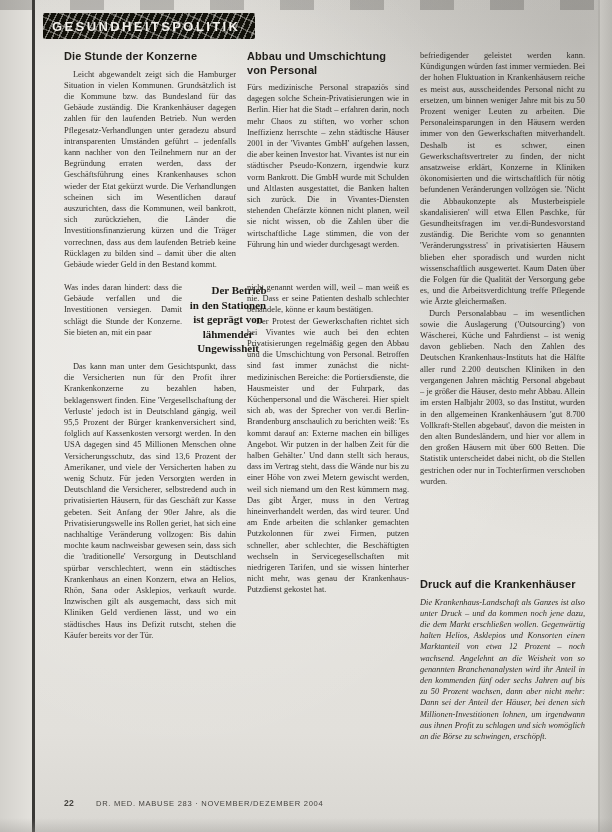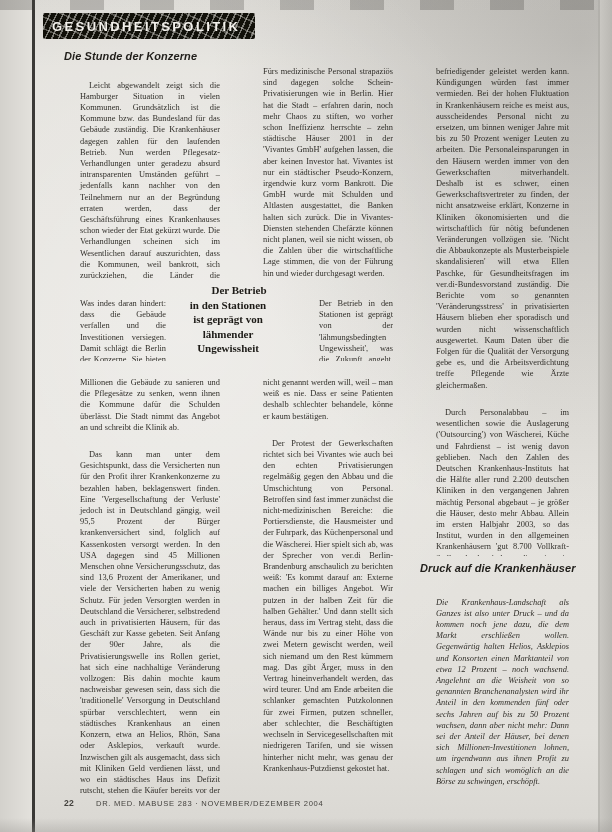--- a/index.html
+++ b/index.html
@@ -49,24 +49,24 @@
   .tb{overflow:hidden;}
   .tb.narrow-r{width:118px;height:79px;}
   .tb.narrow-l{width:106px;height:79px;margin-left:56px;}
   .h-a{height:232px;}
   .h-rest{height:433px;}
   .h-c3a{height:506px;}
   .h-c3b{height:218px;font-style:italic;}
   h2{
     font-family:"Liberation Sans","DejaVu Sans",sans-serif;
     font-size:11px;line-height:13.5px;margin:0 0 5px 0;color:#15130f;
-    text-align:left;letter-spacing:.1px;font-style:italic;
+    text-align:left;letter-spacing:.1px;
   }
-  h2.mid{margin-top:6px;}
-  p{margin:16px;text-indent:9px;}
+  h2.mid{margin-top:22px;}
+  p{margin:0;text-indent:9px;}
   p.cont{text-indent:0;}
 
   
   .pull-quote{
     position:absolute;left:168px;top:283px;width:120px;height:78px;
     text-align:center;font-weight:bold;font-size:11px;line-height:14.6px;
     color:#1d1b17;filter:blur(.25px);
   }
   .pull-quote .l1{padding-left:22px;}
 
@@ -94,34 +94,31 @@
   <div class="section-bar">
     <span class="section-label">GESUNDHEITSPOLITIK</span>
   </div>
 
   <div class="col col1">
     <div class="tb h-a">
       <h2>Die Stunde der Konzerne</h2>
       <p>Leicht abgewandelt zeigt sich die Hamburger Situation in vielen Kommunen. Grundsätzlich ist die Kommune bzw. das Bundesland für das Gebäude zuständig. Die Krankenhäuser dagegen zahlen für den laufenden Betrieb. Nun werden Pflegesatz-Verhandlungen unter geradezu absurd intransparenten Umständen geführt – jedenfalls kann nachher von den Teilnehmern nur an der Begründung erraten werden, dass der Geschäftsführung eines Krankenhauses schon wieder der Etat gekürzt wurde. Die Verhandlungen scheinen sich im Wesentlichen darauf auszurichten, dass die Kommunen, weil bankrott, sich zurückziehen, die Länder die Investitionsfinanzierung kürzen und die Träger vorrechnen, dass aus dem laufenden Betrieb keine Rücklagen zu bilden sind – damit über die alten Gebäude wieder Geld in den Bestand kommt.</p>
     </div>
     <div class="tb narrow-r">
-      <p class="cont">Was indes daran hindert: dass die Gebäude verfallen und die Investitionen versiegen. Damit schlägt die Berlin der Konzerne. Sie bieten an, mit ein paar</p>
+      <p class="cont">Was indes daran hindert: dass die Gebäude verfallen und die Investitionen versiegen. Damit schlägt die Stunde der Konzerne. Sie bieten an, mit ein paar</p>
     </div>
     <div class="tb h-rest">
-      <p class="cont">Millionen die Gebäude zu sanieren und die Pflegesätze zu senken, wenn ihnen die Kommune dafür die Schulden überlässt. Die Stadt nimmt das Angebot an und schreibt die Klinik ab.</p>
       <p>Das kann man unter dem Gesichtspunkt, dass die Versicherten nun für den Profit ihrer Krankenkonzerne zu bezahlen haben, beklagenswert finden. Eine 'Vergesellschaftung der Verluste' jedoch ist in Deutschland gängig, weil 95,5 Prozent der Bürger krankenversichert sind, folglich auf Kassenkosten versorgt werden. In den USA dagegen sind 45 Millionen Menschen ohne Versicherungsschutz, das sind 13,6 Prozent der Amerikaner, und viele der Versicherten haben zu wenig Schutz. Für jeden Versorgten werden in Deutschland die Versicherer, selbstredend auch in privatisierten Häusern, für das Geschäft zur Kasse gebeten. Seit Anfang der 90er Jahre, als die Privatisierungswelle ins Rollen geriet, hat sich eine nachhaltige Veränderung vollzogen: Bis dahin mochte kaum nachweisbar gewesen sein, dass sich die 'traditionelle' Versorgung in Deutschland spürbar verschlechtert, wenn ein städtisches Krankenhaus an einen Konzern, etwa an Helios, Rhön, Sana oder Asklepios, verkauft wurde. Inzwischen gilt als ausgemacht, dass sich mit Kliniken Geld verdienen lässt, und wo ein städtisches Haus ins Defizit rutscht, stehen die Käufer bereits vor der Tür.</p>
     </div>
   </div>
 
   <div class="col col2">
     <div class="tb h-a">
+      <h2>Abbau und Umschichtung von Personal</h2>
       <p class="cont">Fürs medizinische Personal strapaziös sind dagegen solche Schein-Privatisierungen wie in Berlin. Hier hat die Stadt – erfahren darin, noch mehr Chaos zu stiften, wo vorher schon Ineffizienz herrschte – zehn städtische Häuser 2001 in der 'Vivantes GmbH' aufgehen lassen, die aber keinen Investor hat. Vivantes ist nur ein städtischer Pseudo-Konzern, irgendwie kurz vorm Bankrott. Die GmbH wurde mit Schulden und Altlasten ausgestattet, die Banken halten sich zurück. Die in Vivantes-Diensten stehenden Chefärzte können nicht planen, weil sie nicht wissen, ob die Zahlen über die wirtschaftliche Lage stimmen, die von der Führung hin und wieder durchgesagt werden.</p>
-    </div>
-    <div class="tb narrow-l">
-      <p class="cont">Der Betrieb in den Stationen ist geprägt von der 'lähmungsbedingten Ungewissheit', was die Zukunft angeht, berichtet ein Chefarzt, der</p>
     </div>
     <div class="tb h-rest">
       <p class="cont">nicht genannt werden will, weil – man weiß es nie. Dass er seine Patienten deshalb schlechter behandele, könne er kaum bestätigen.</p>
       <p>Der Protest der Gewerkschaften richtet sich bei Vivantes wie auch bei den echten Privatisierungen regelmäßig gegen den Abbau und die Umschichtung von Personal. Betroffen sind fast immer zunächst die nicht-medizinischen Bereiche: die Portiersdienste, die Hausmeister und der Fuhrpark, das Küchenpersonal und die Wäscherei. Hier spielt sich ab, was der Sprecher von ver.di Berlin-Brandenburg anschaulich zu berichten weiß: 'Es kommt darauf an: Externe machen ein billiges Angebot. Wir putzen in der halben Zeit für die halben Gehälter.' Und dann stellt sich heraus, dass im Vertrag steht, dass die Wände nur bis zu einer Höhe von zwei Metern gewischt werden, weil sich niemand um den Rest kümmern mag. Das gibt Ärger, muss in den Vertrag hineinverhandelt werden, das wird teurer. Und am Ende arbeiten die schlanker gemachten Putzkolonnen für zwei Firmen, putzen schneller, aber schlechter, die Beschäftigten wechseln in Servicegesellschaften mit niedrigeren Tarifen, und sie wissen hinterher nicht mehr, was genau der Krankenhaus-Putzdienst gekostet hat.</p>
     </div>
   </div>
 
   <div class="col col3">
     <div class="tb h-c3a">
       <p class="cont">befriedigender geleistet werden kann. Kündigungen würden fast immer vermieden. Bei der hohen Fluktuation in Krankenhäusern reiche es meist aus, ausscheidendes Personal nicht zu ersetzen, um binnen weniger Jahre mit bis zu 50 Prozent weniger Leuten zu arbeiten. Die Personaleinsparungen in den Häusern werden immer von den Gewerkschaften mitverhandelt. Deshalb ist es schwer, einen Gewerkschaftsvertreter zu finden, der nicht ansatzweise erklärt, Konzerne in Kliniken ökonomisierten und die wirtschaftlich für nötig befundenen Veränderungen vollzögen sie. 'Nicht die Abbaukonzepte als Musterbeispiele skandalisieren' will etwa Ellen Paschke, für Gesundheitsfragen im ver.di-Bundesvorstand zuständig. Die Berichte vom so genannten 'Veränderungsstress' in privatisierten Häusern blieben eher sporadisch und wurden nicht wissenschaftlich ausgewertet. Kaum Daten über die Folgen für die Qualität der Versorgung gebe es, und die Arbeitsverdichtung treffe Pflegende wie Ärzte gleichermaßen.</p>

